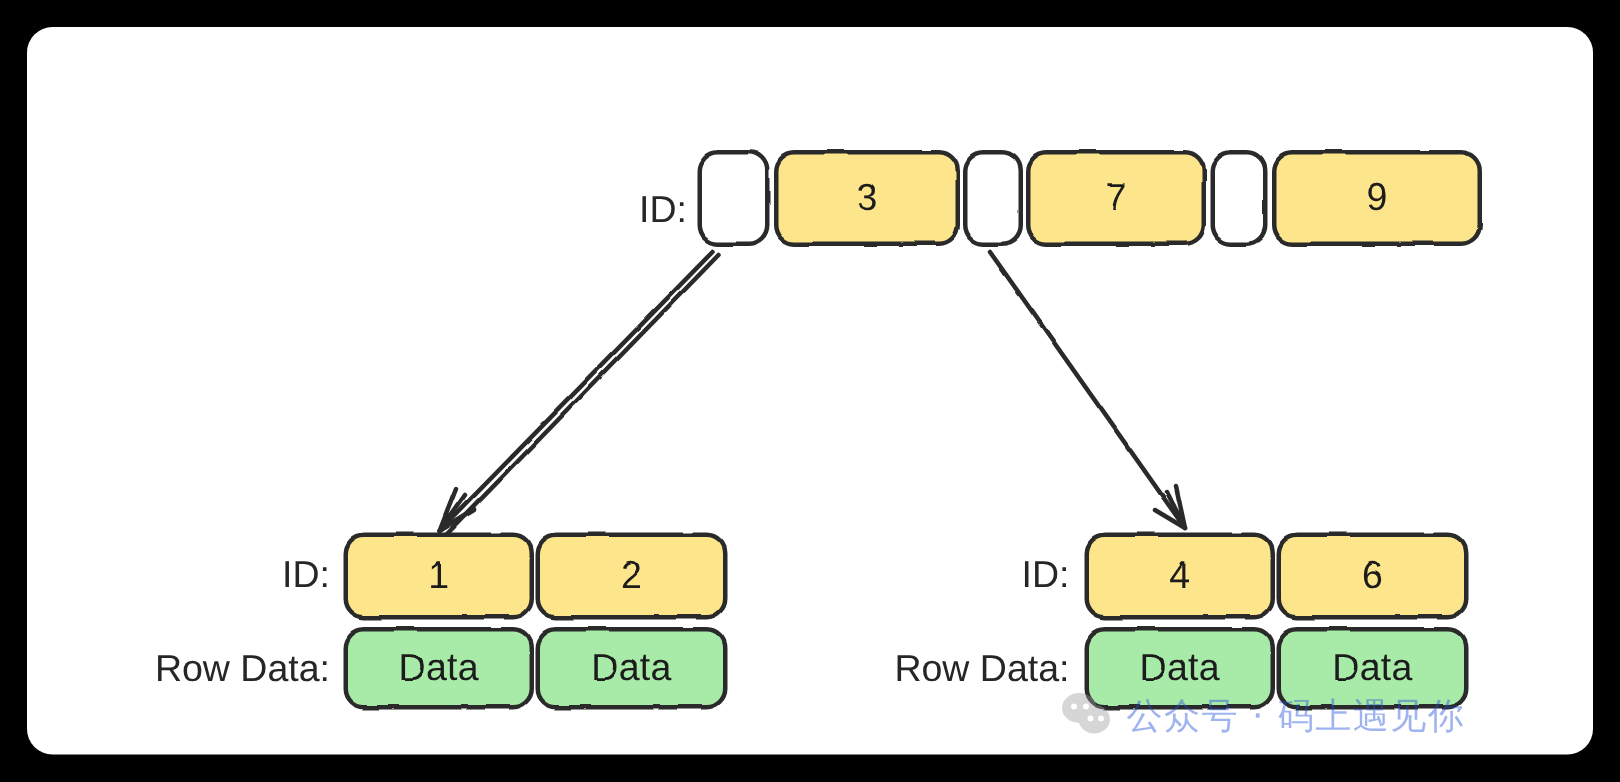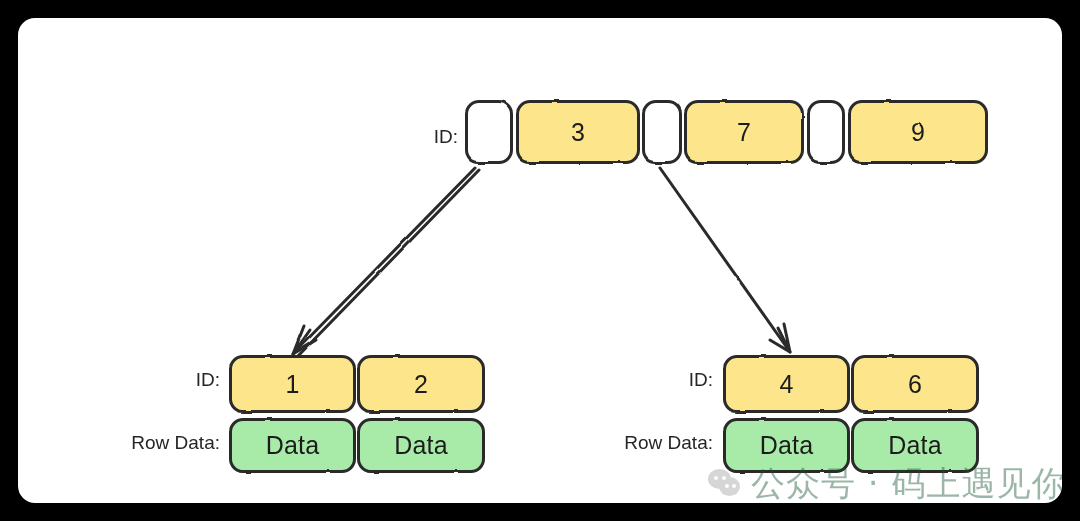--- a/index.html
+++ b/index.html
@@ -34,41 +34,41 @@
   .node.g{background:#a8eaa8;}
   .node.w{background:#ffffff;}
 
   .node.big{font-size:25px;}
   .node.data{font-size:25px;}
 
   
   .lbl{
     position:absolute;
     color:#262626;
-    font-size:19px;
+    font-size:25px;
     white-space:nowrap;
     text-align:right;
   }
 
   
   #arrows{
     position:absolute;left:0;top:0;width:1044px;height:485px;
     pointer-events:none;
   }
 
   
   #watermark{
     position:absolute;
     left:690px;top:443px;
     display:flex;align-items:center;gap:9px;
     opacity:.42;
   }
   #watermark .wm-text{
-    font-size:34px;
-    color:#14532d;
+    font-size:24px;
+    color:#1d4ed8;
     white-space:nowrap;
     letter-spacing:1px;
     font-family:"DejaVu Sans",sans-serif;
   }
   #watermark .wm-icon{
     position:relative;width:34px;height:30px;flex:none;
   }
   #watermark .wm-icon .b1,
   #watermark .wm-icon .b2{
     position:absolute;

